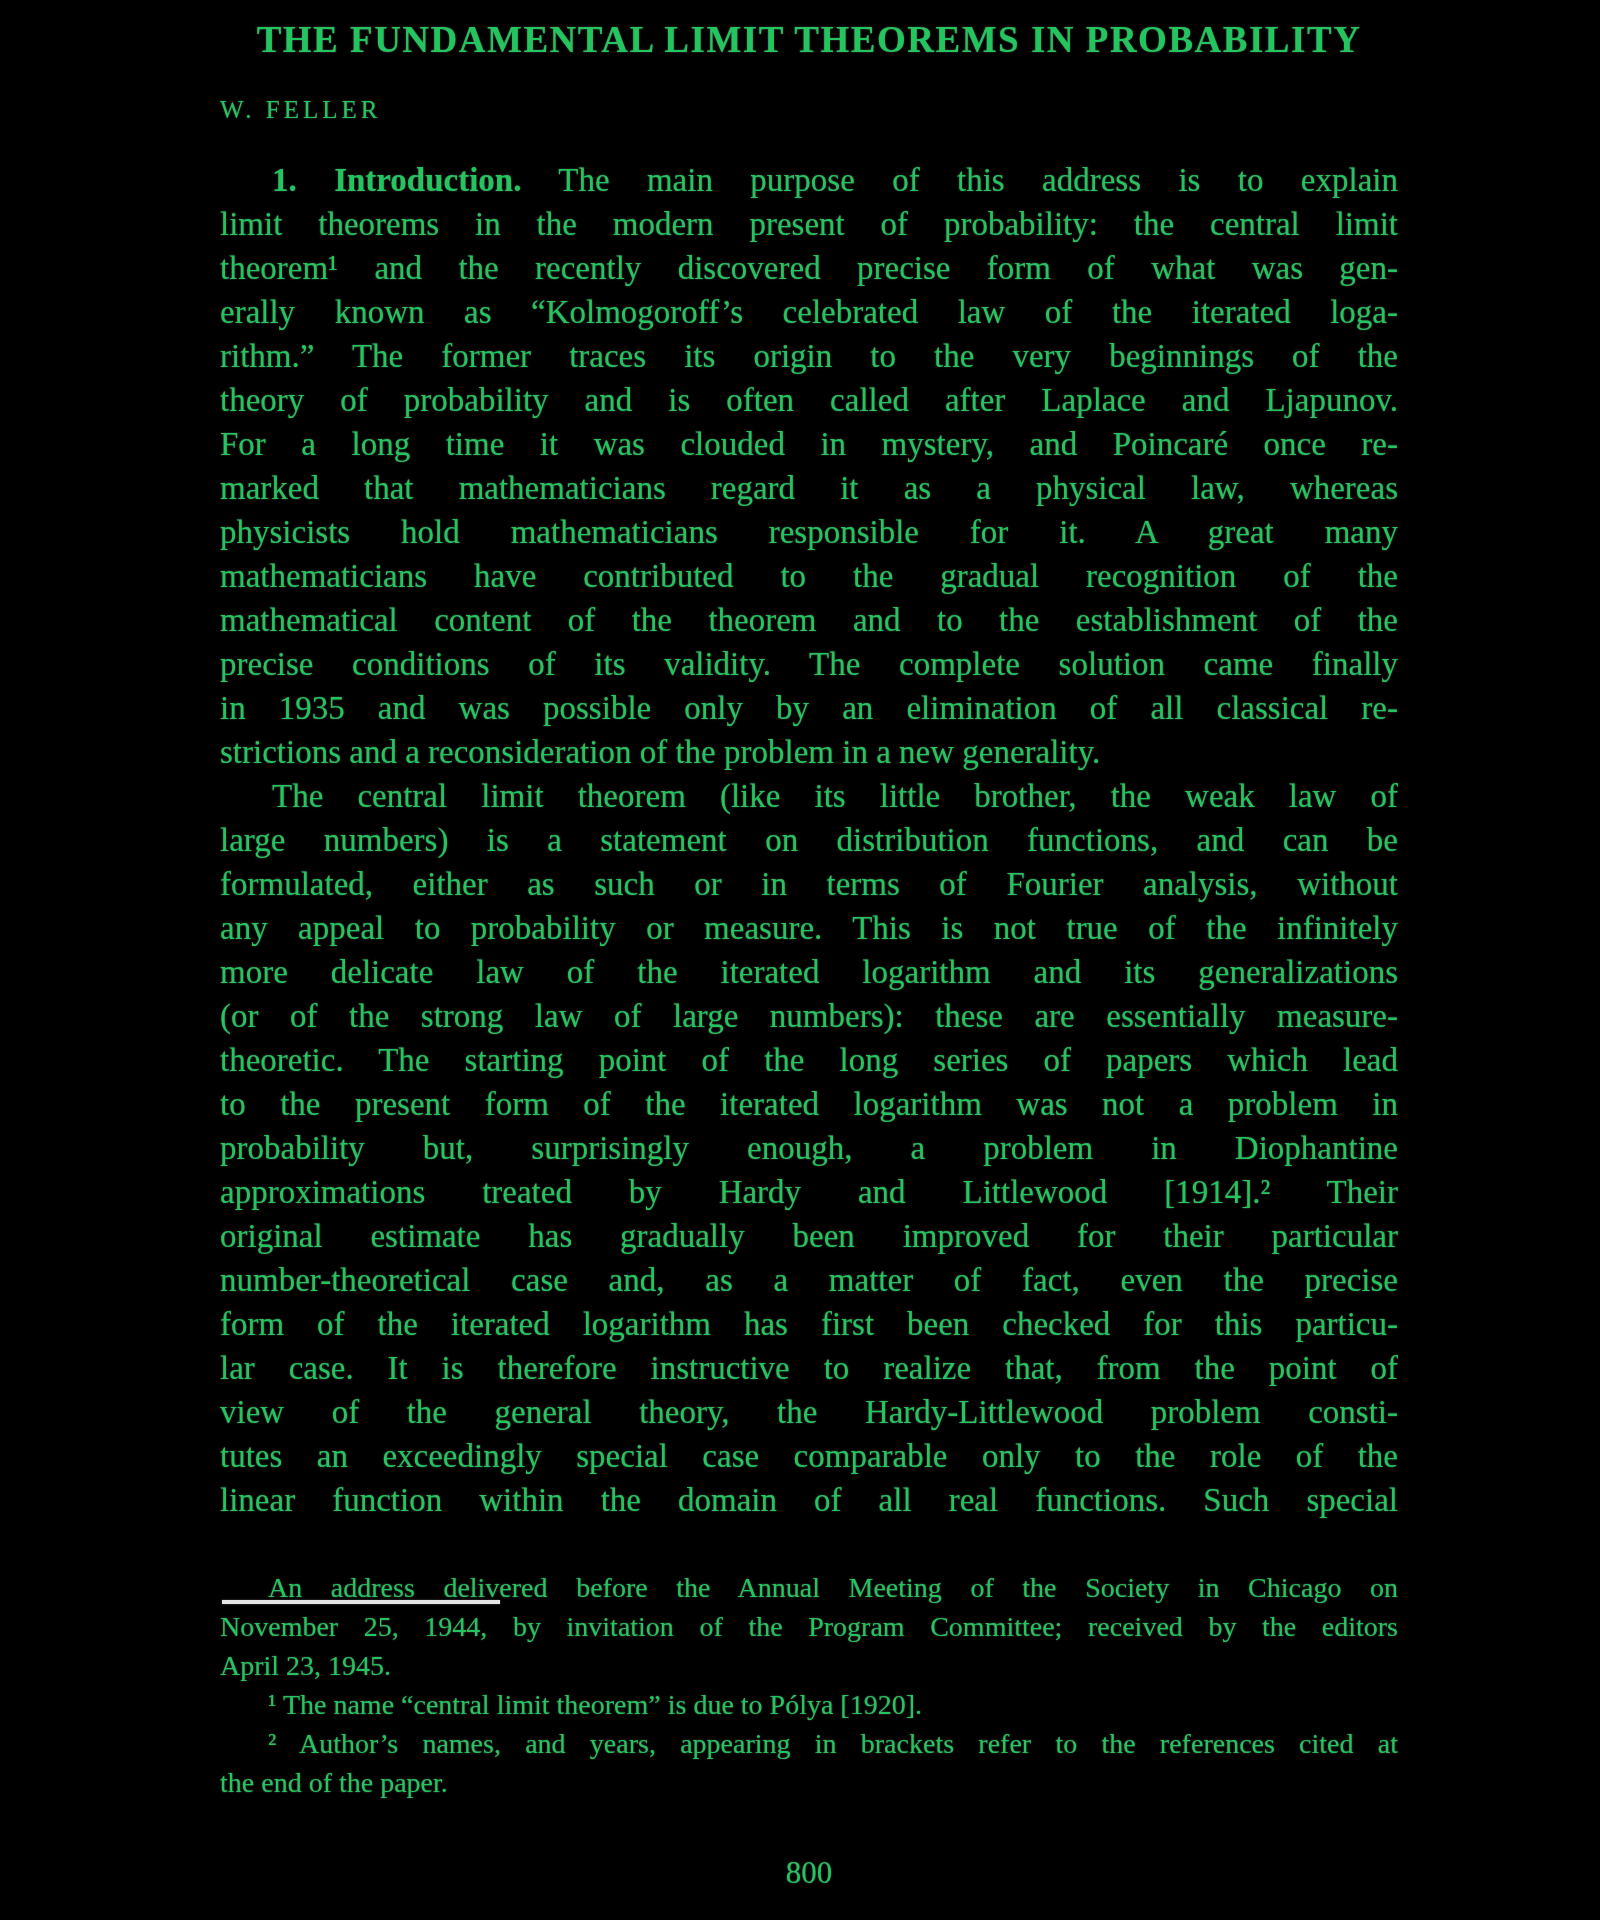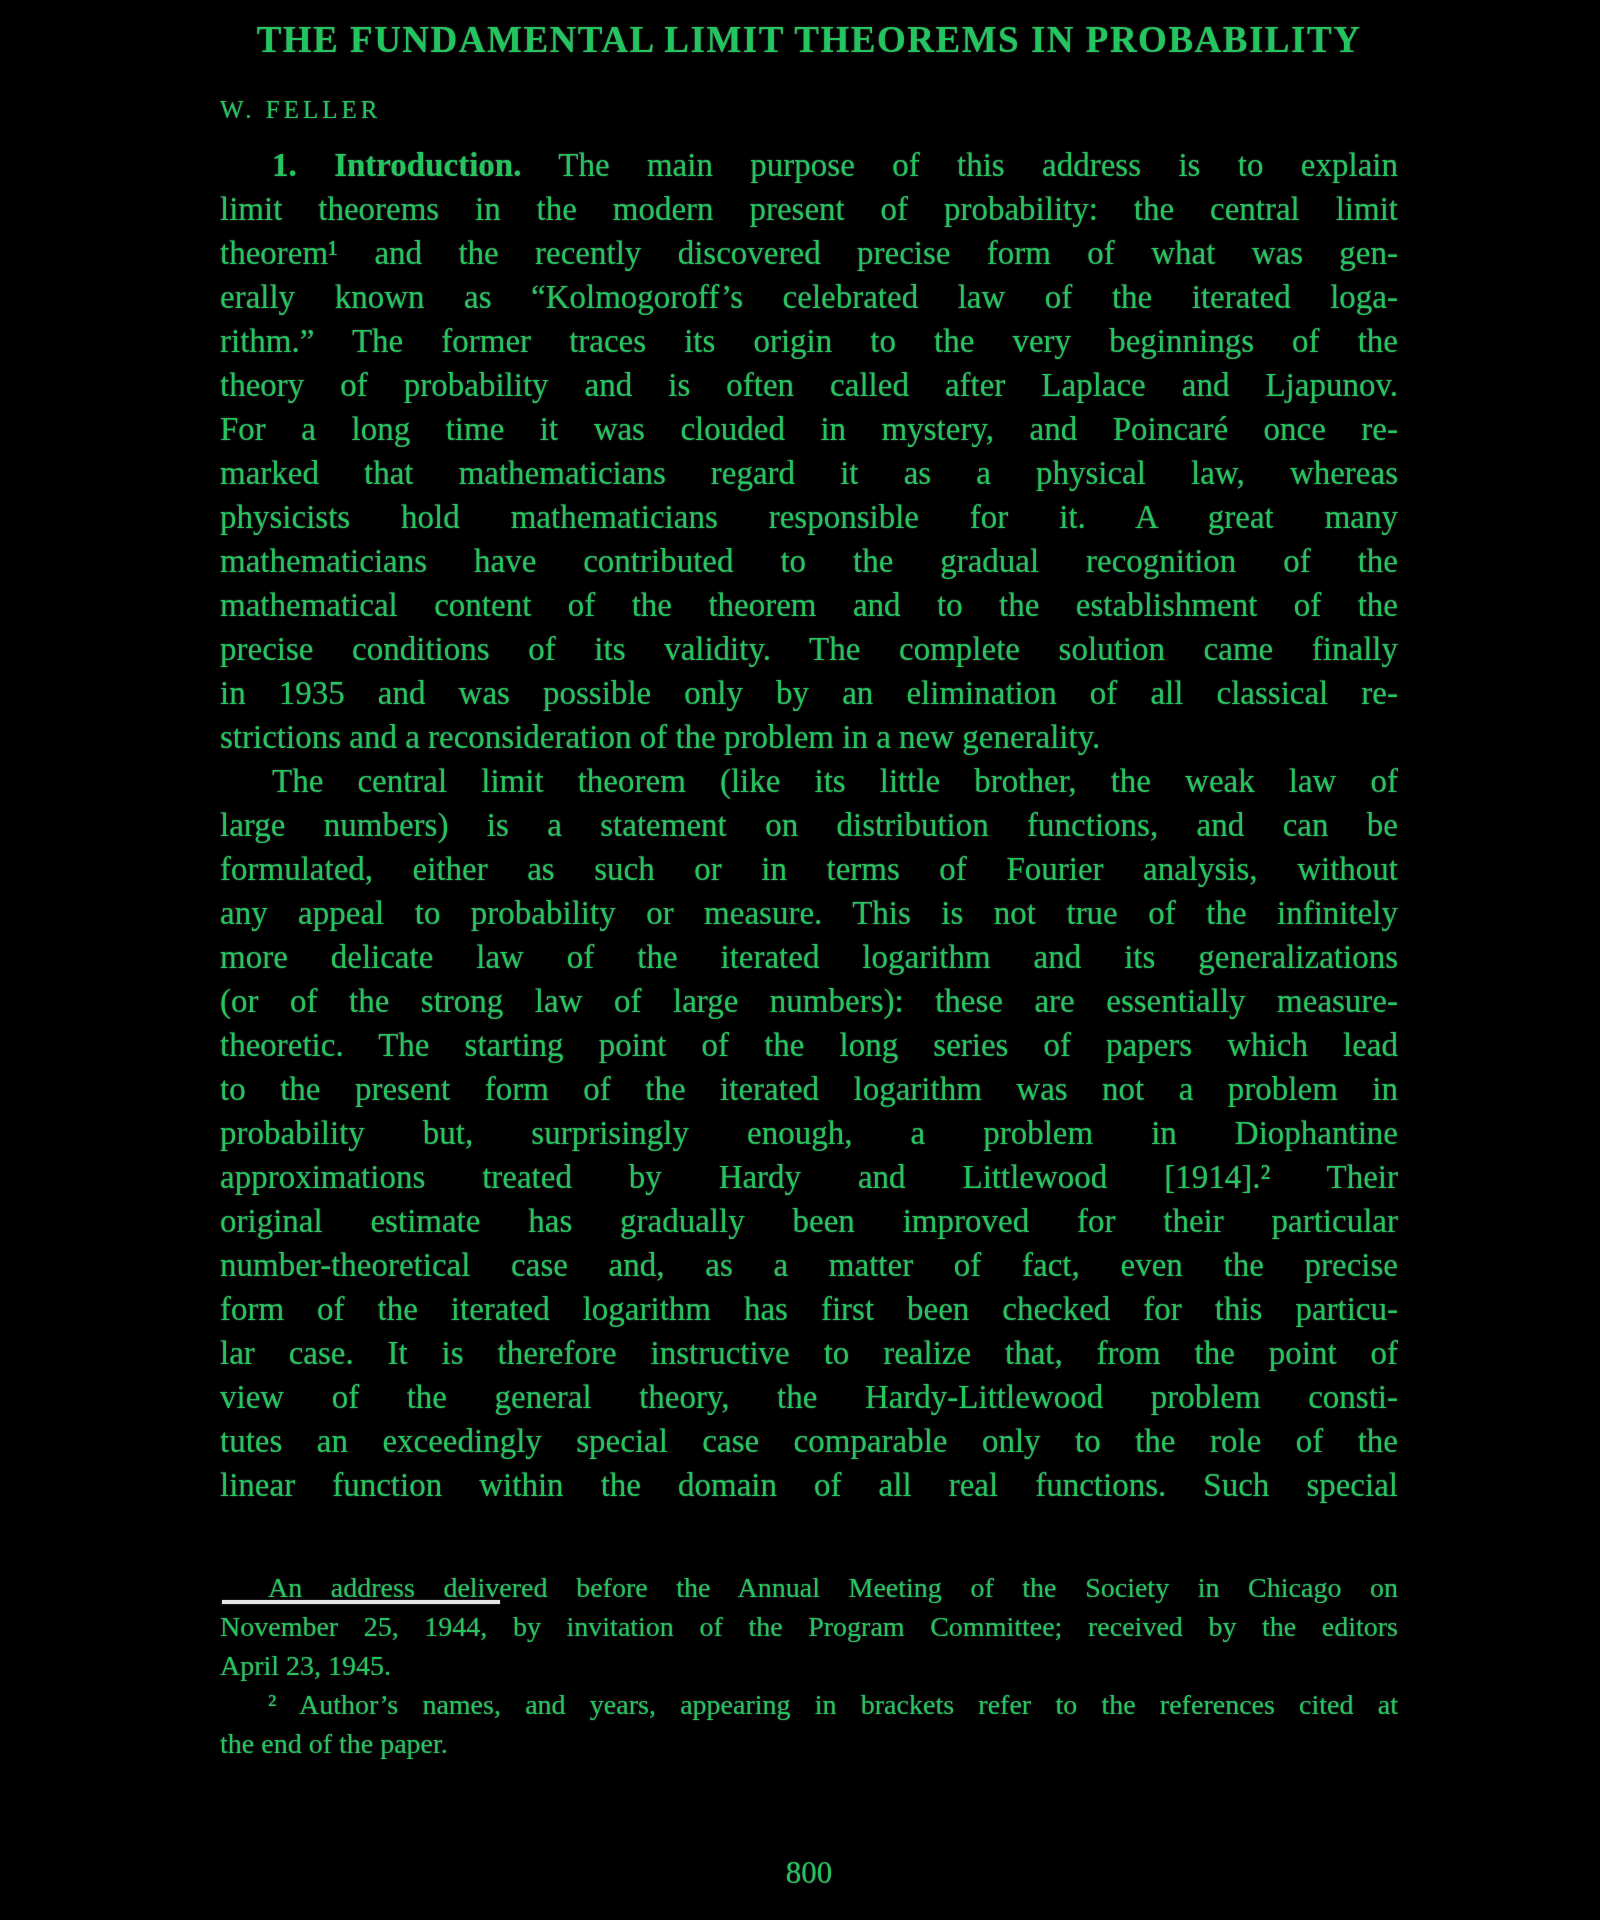--- a/index.html
+++ b/index.html
@@ -22,21 +22,21 @@
     text-align: center;
     line-height: 1.1;
   }
   .byline {
     top: 96px;
     font-size: 25px;
     letter-spacing: 4px;
     text-align: left;
     line-height: 1.1;
   }
-  .body-lines { top: 143px; }
+  .body-lines { top: 158px; }
   .line {
     font-size: 33px;
     line-height: 44px;
     height: 44px;
     text-align: justify;
     text-align-last: justify;
   }
   .line.indent { text-indent: 52px; }
   .line.noj { text-align: left; text-align-last: auto; }
   .fn-rule {
@@ -104,19 +104,20 @@
       <div class="line">tutes an exceedingly special case comparable only to the role of the</div>
       <div class="line">linear function within the domain of all real functions. Such special</div>
     </div>
 
   <div class="fn-rule"></div>
 
   <div class="column footnotes glow">
       <div class="line indent">An address delivered before the Annual Meeting of the Society in Chicago on</div>
       <div class="line">November 25, 1944, by invitation of the Program Committee; received by the editors</div>
       <div class="line noj">April 23, 1945.</div>
+      <div class="line indent noj">¹ The name “central limit theorem” is due to Pólya [1920].</div>
       <div class="line indent">² Author’s names, and years, appearing in brackets refer to the references cited at</div>
       <div class="line noj">the end of the paper.</div>
     </div>
 
   <div class="column page-number glow">800</div>
 
 </div>
 
 </body></html>

